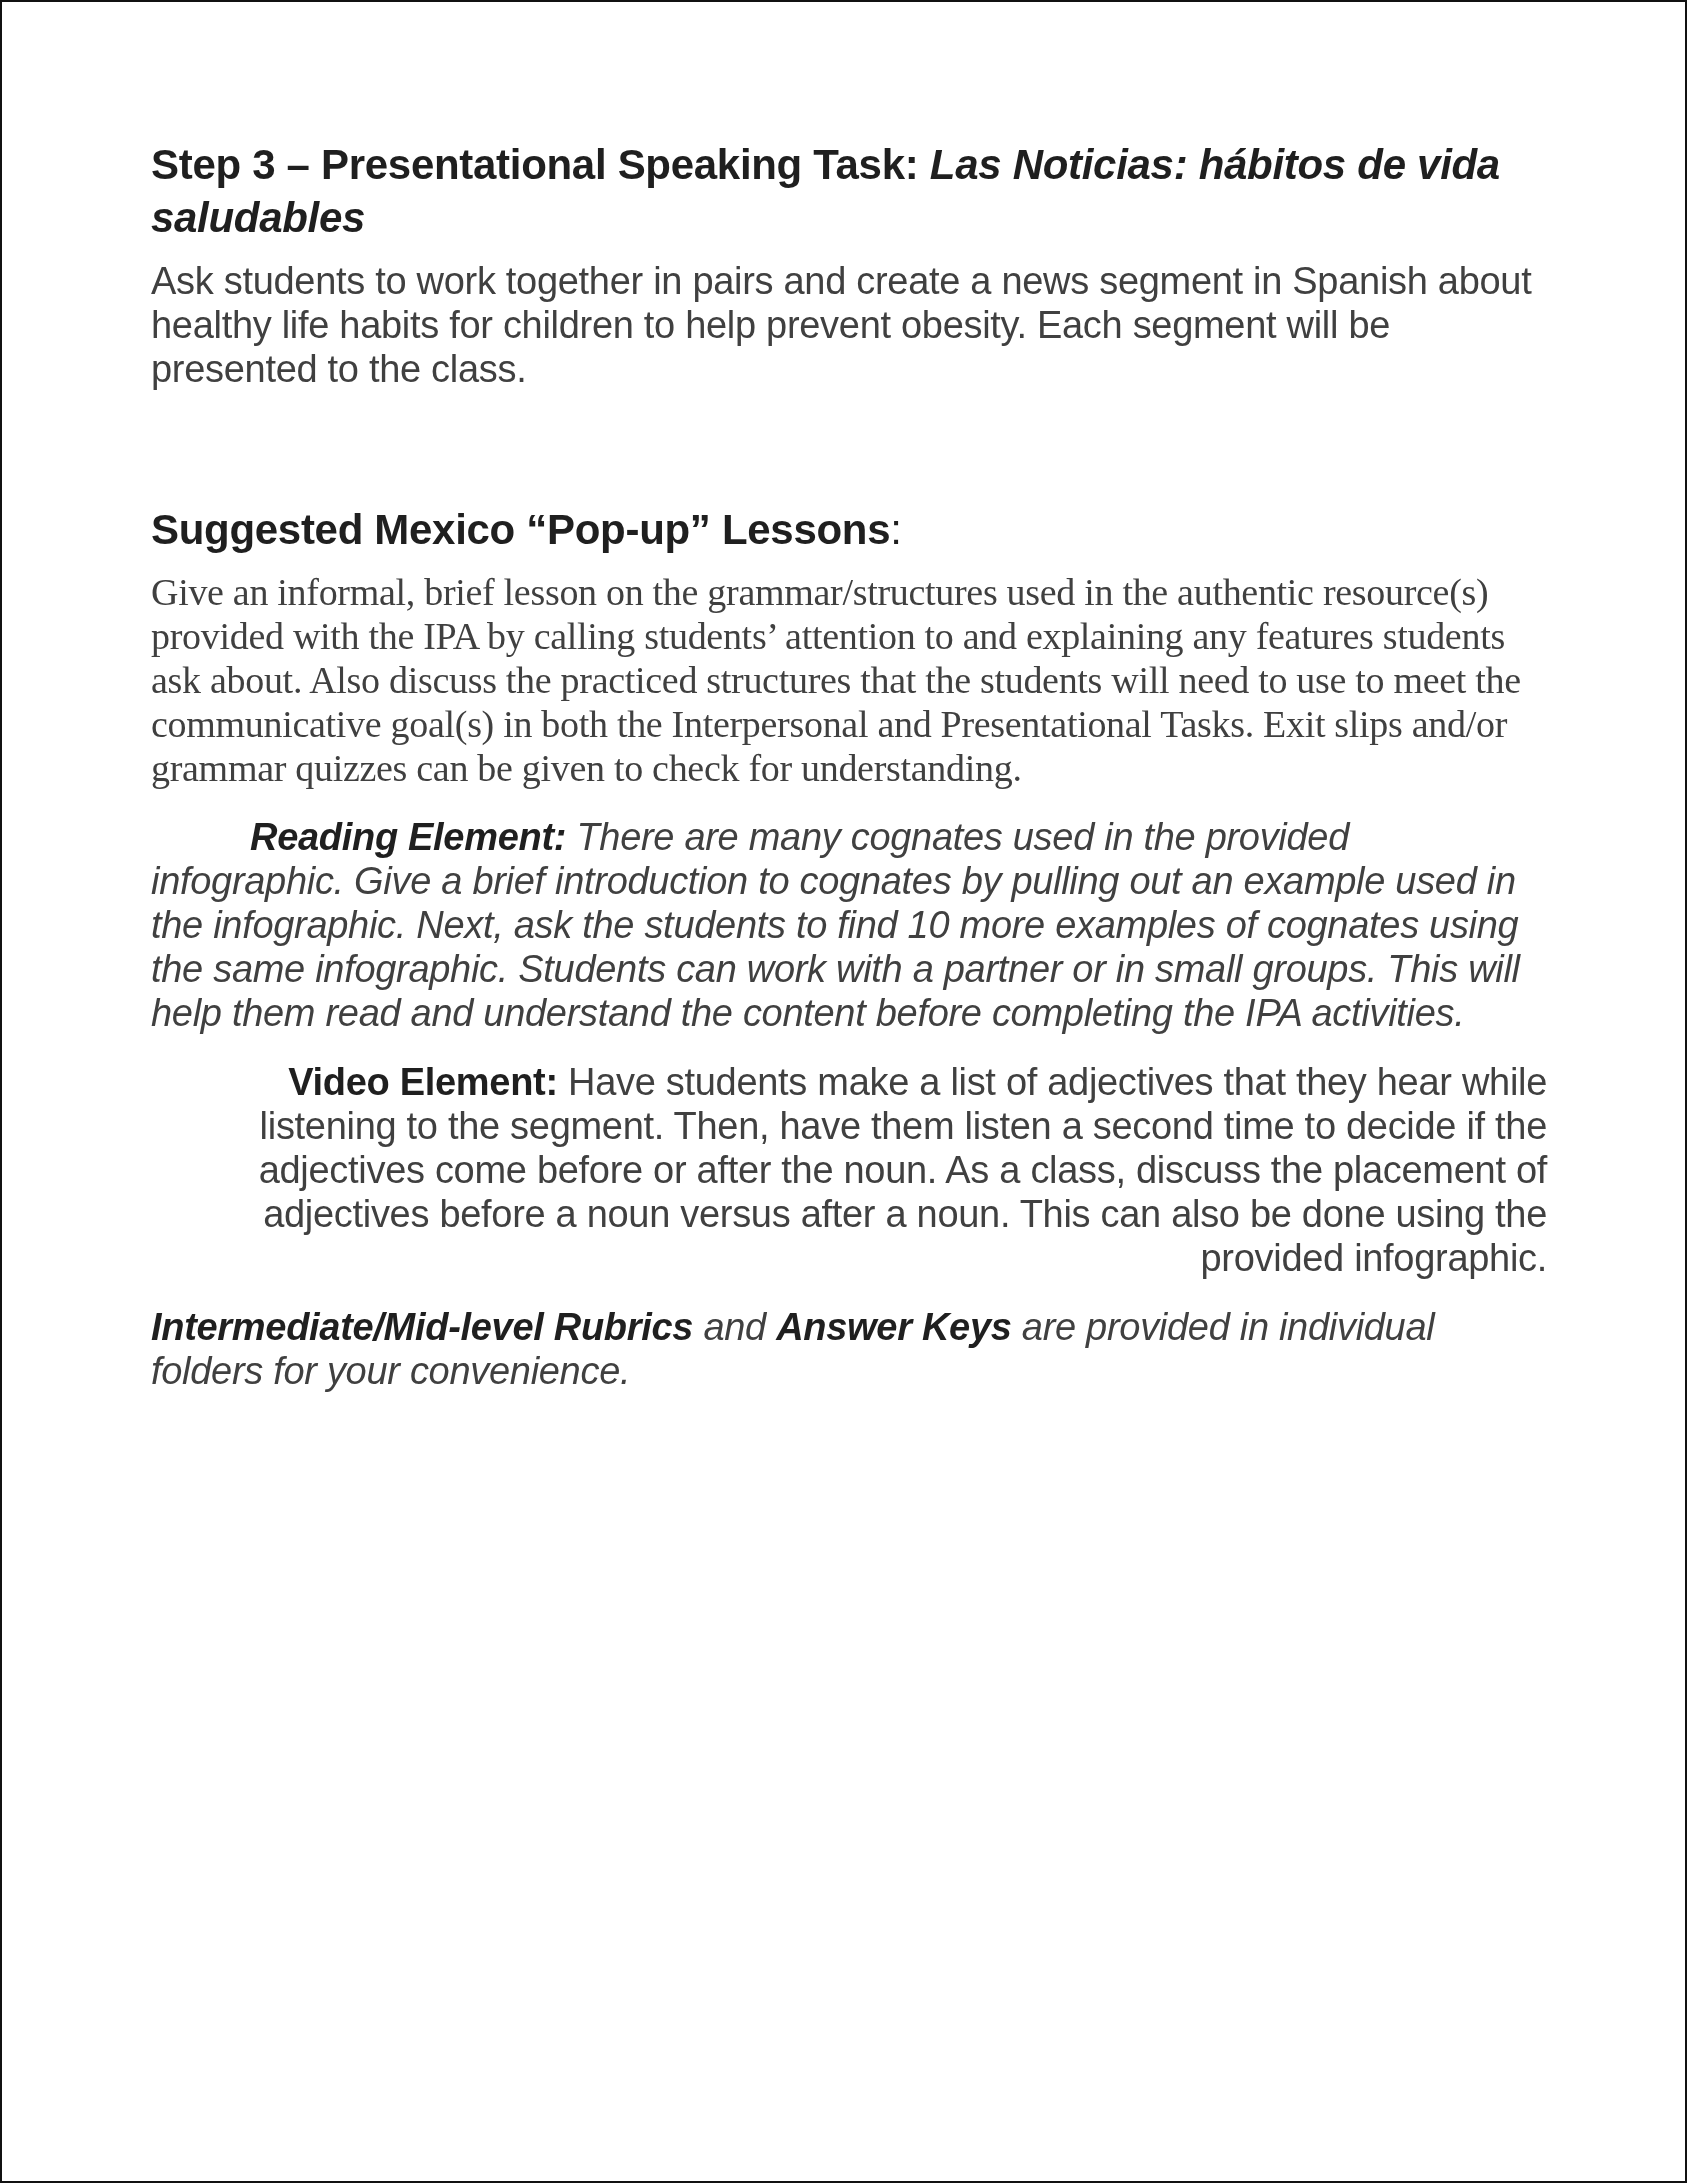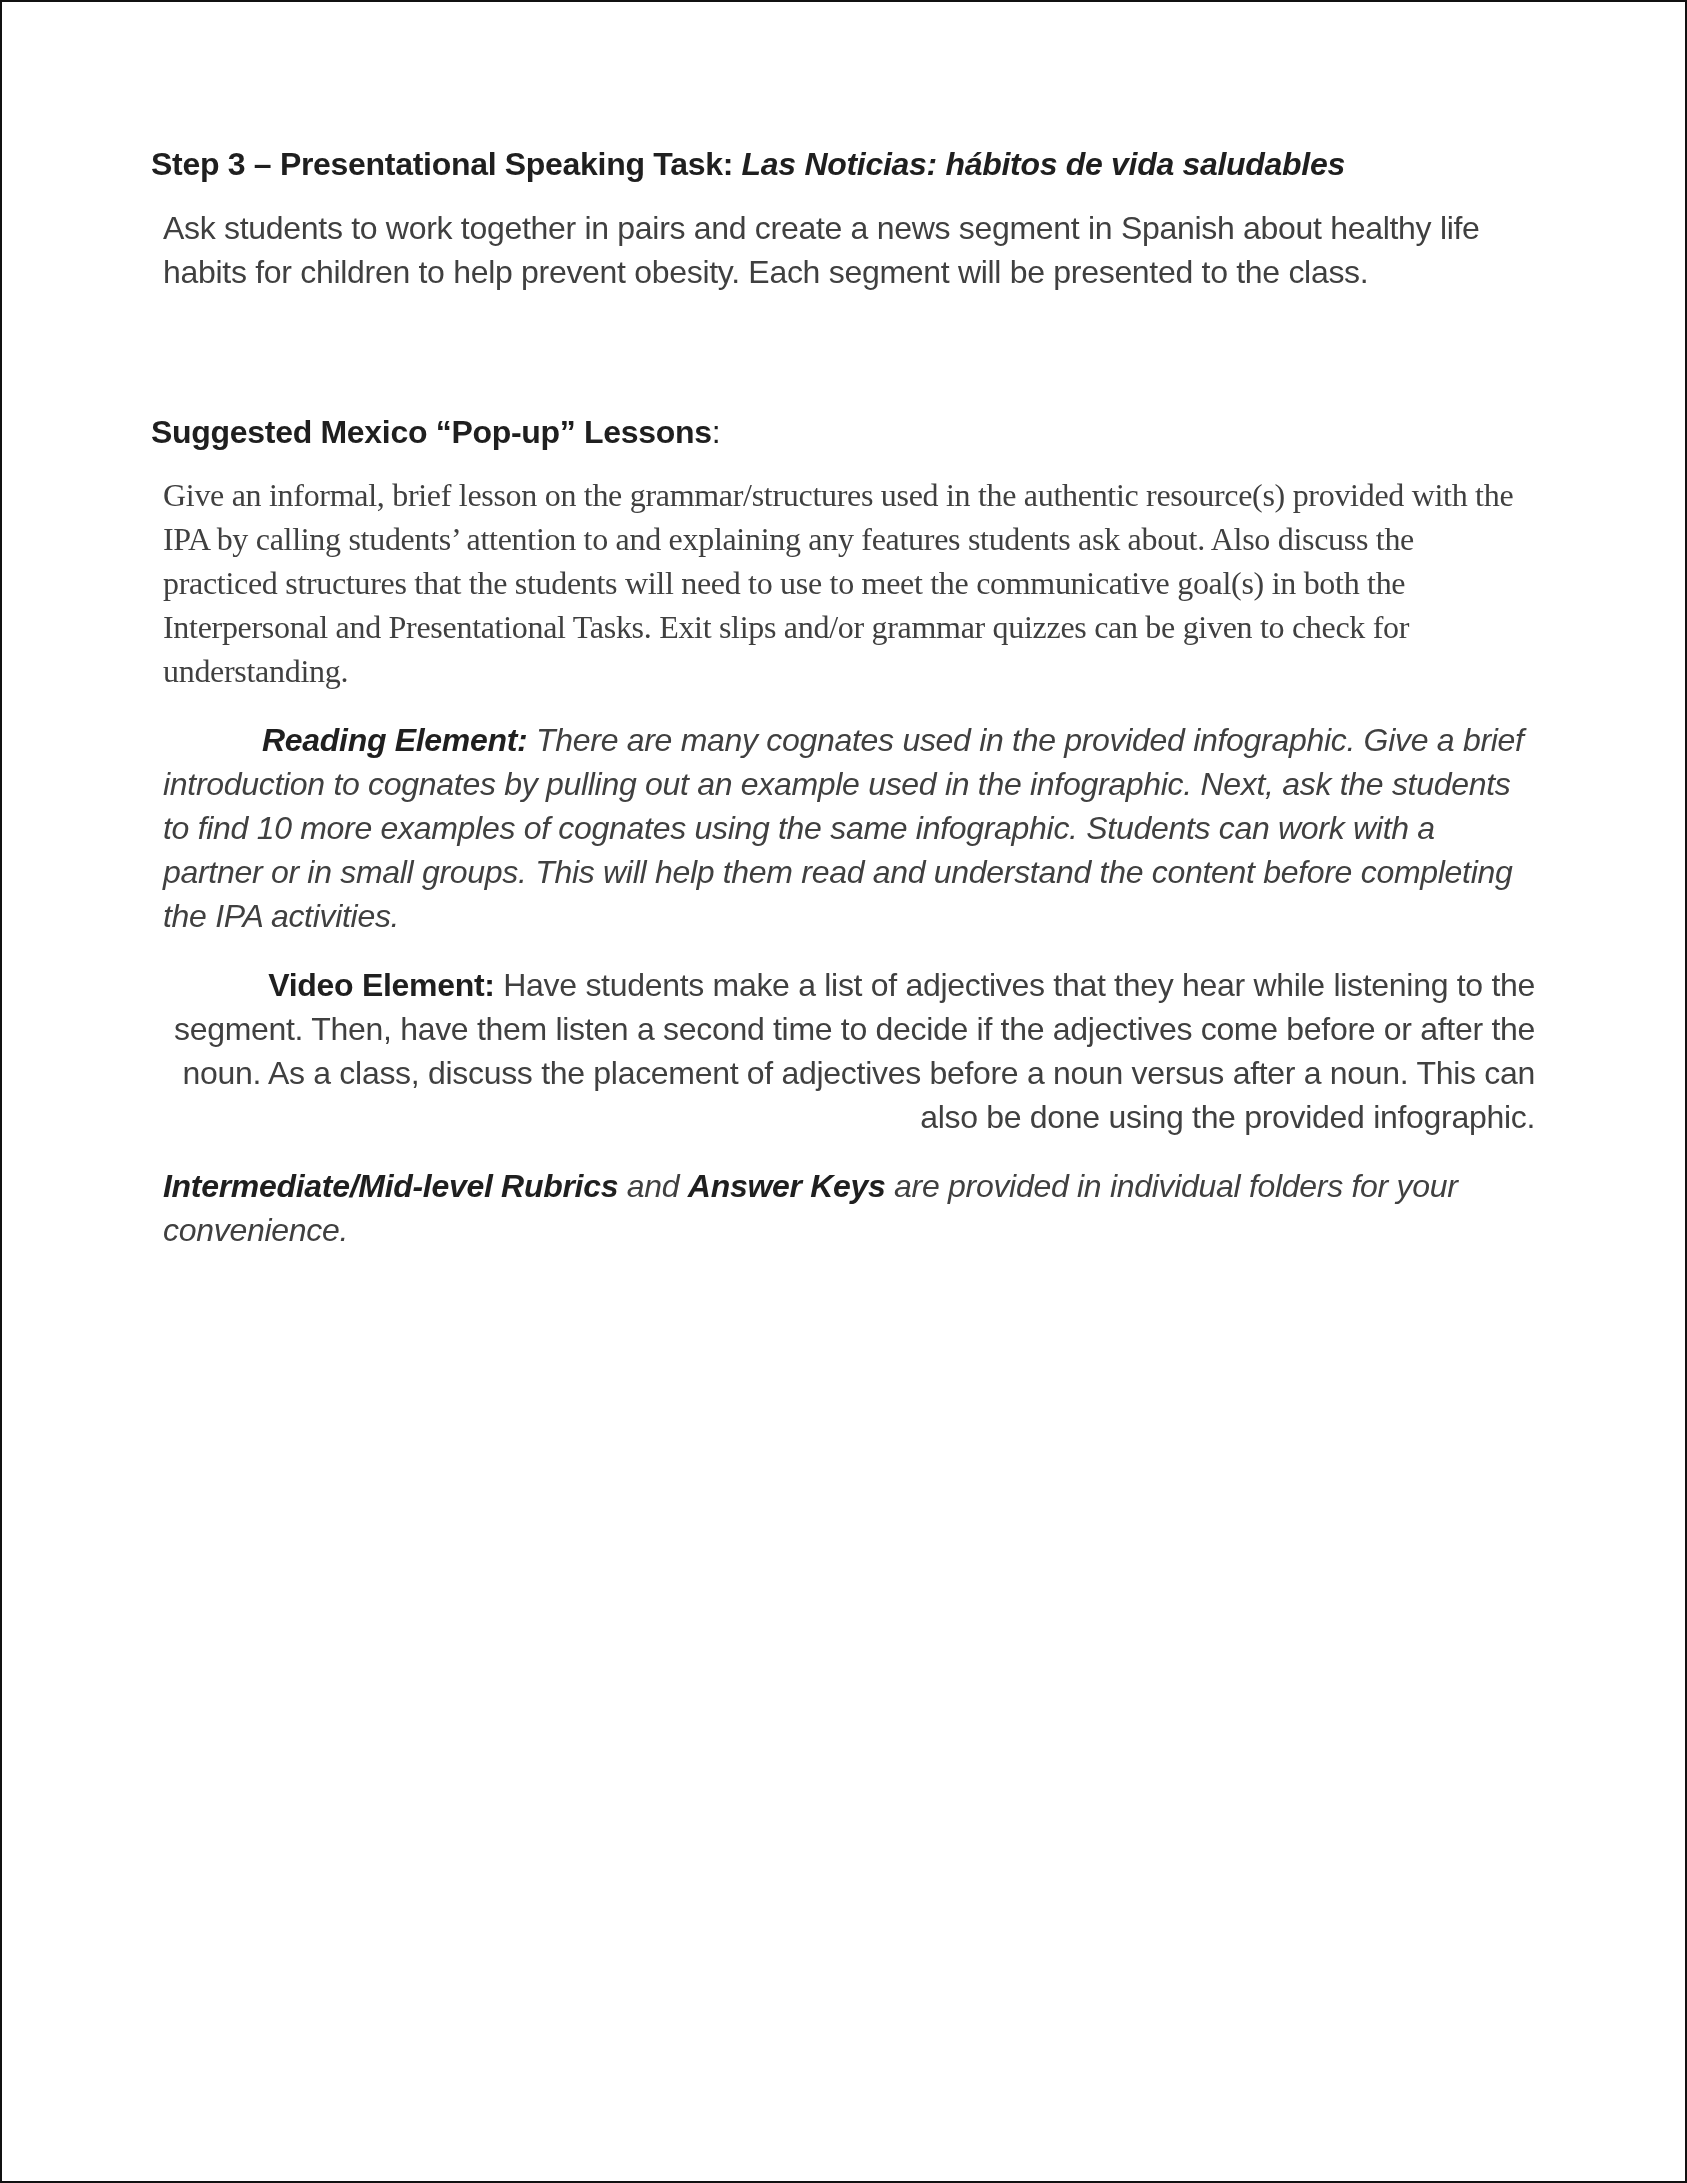--- a/index.html
+++ b/index.html
@@ -18,38 +18,38 @@
       color: #3a3a3a;
       overflow: hidden;
     }
     .content {
       position: absolute;
       left: 149px;
       top: 136px;
       width: 1396px;
     }
     .heading {
-      font-size: 32px;
+      font-size: 42px;
       font-weight: bold;
       color: #1f1f1f;
       margin: 0;
       line-height: 53px;
       letter-spacing: -0.3px;
     }
     .heading .ital {
       font-style: italic;
     }
     .heading .colon-light {
       font-weight: normal;
     }
     .body-text {
-      font-size: 32px;
+      font-size: 38px;
       line-height: 44px;
       color: #404040;
-      margin: 12px;
+      margin: 0;
       letter-spacing: -0.3px;
     }
     .body-text b, .body-text .strong {
       font-weight: bold;
       color: #1f1f1f;
     }
     .p-step-intro {
       margin-top: 14.6px;
     }
     .p-writing-option {

